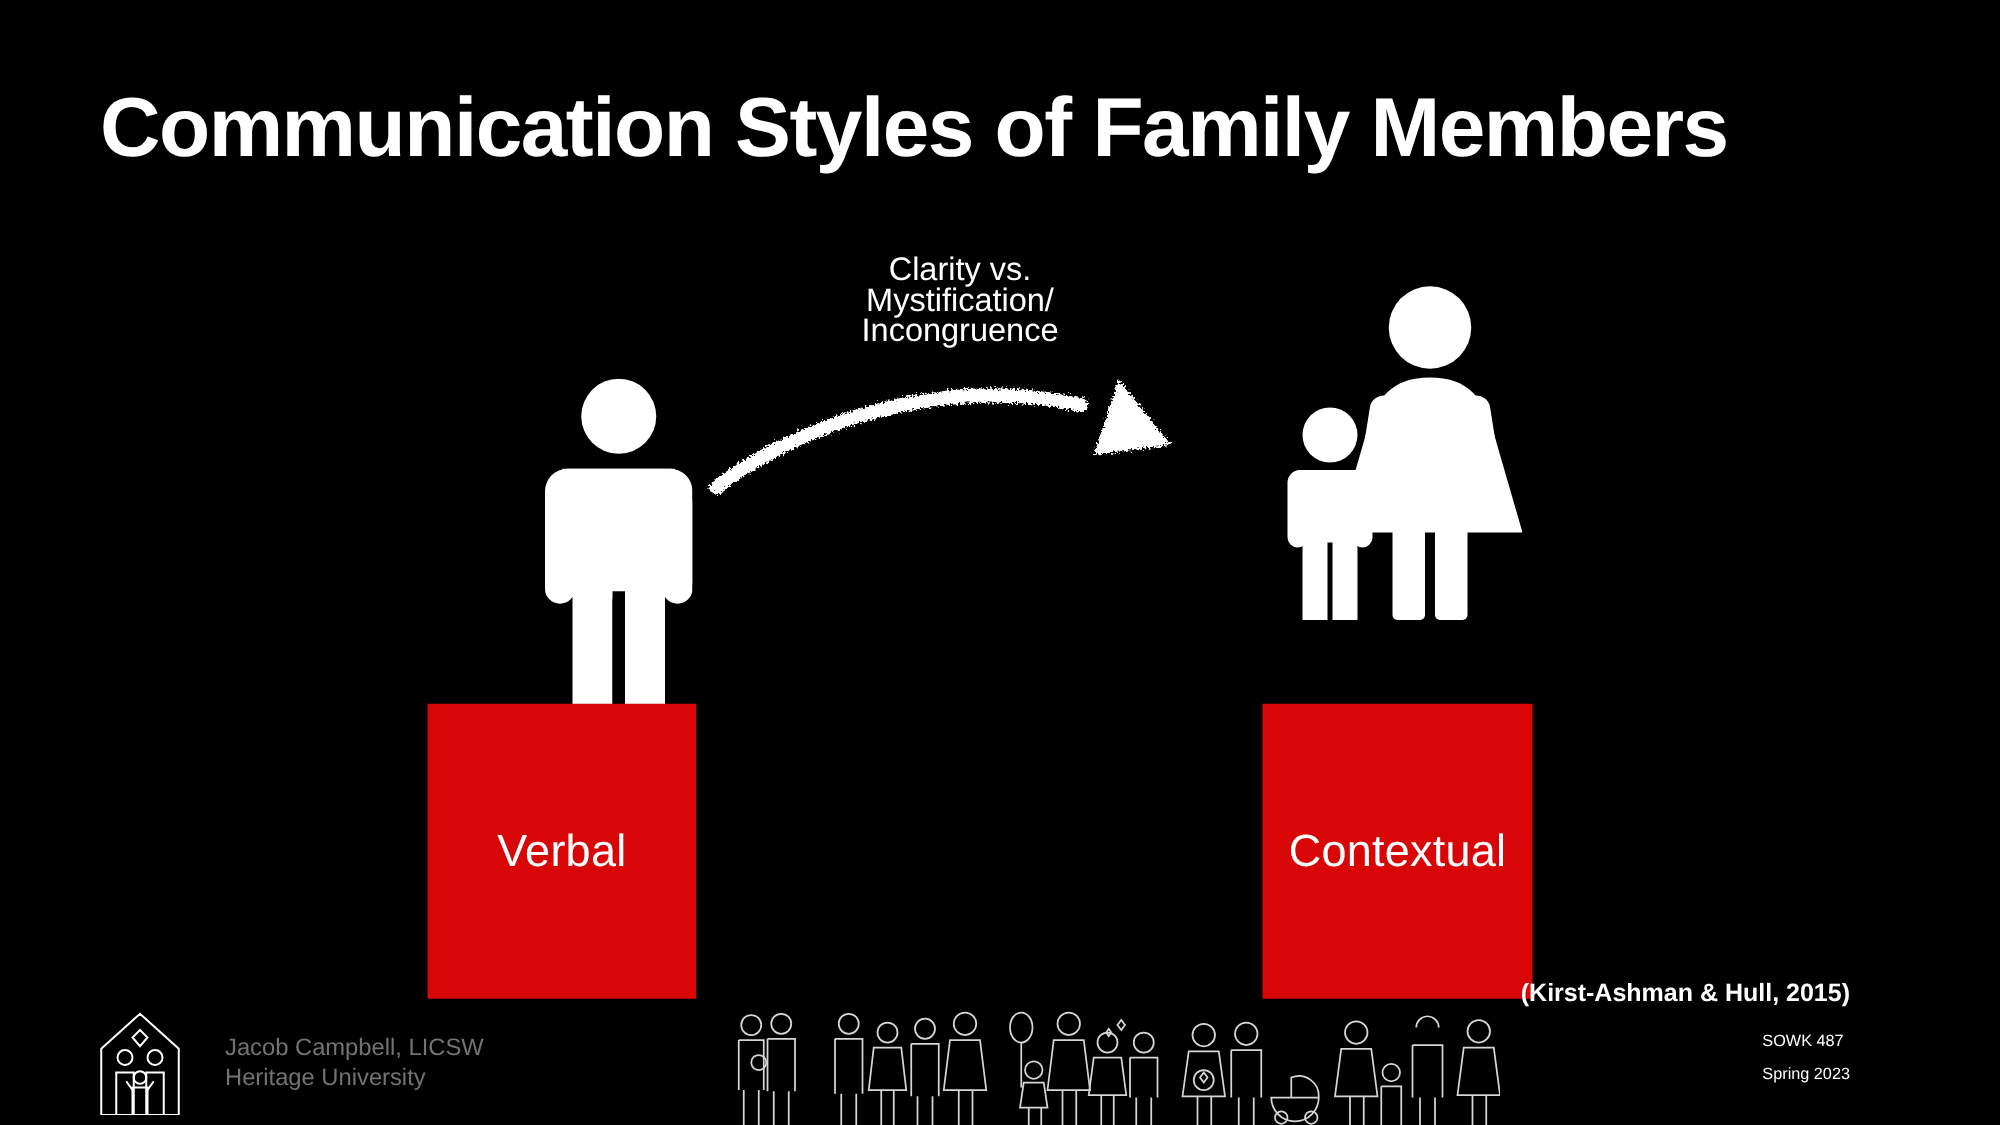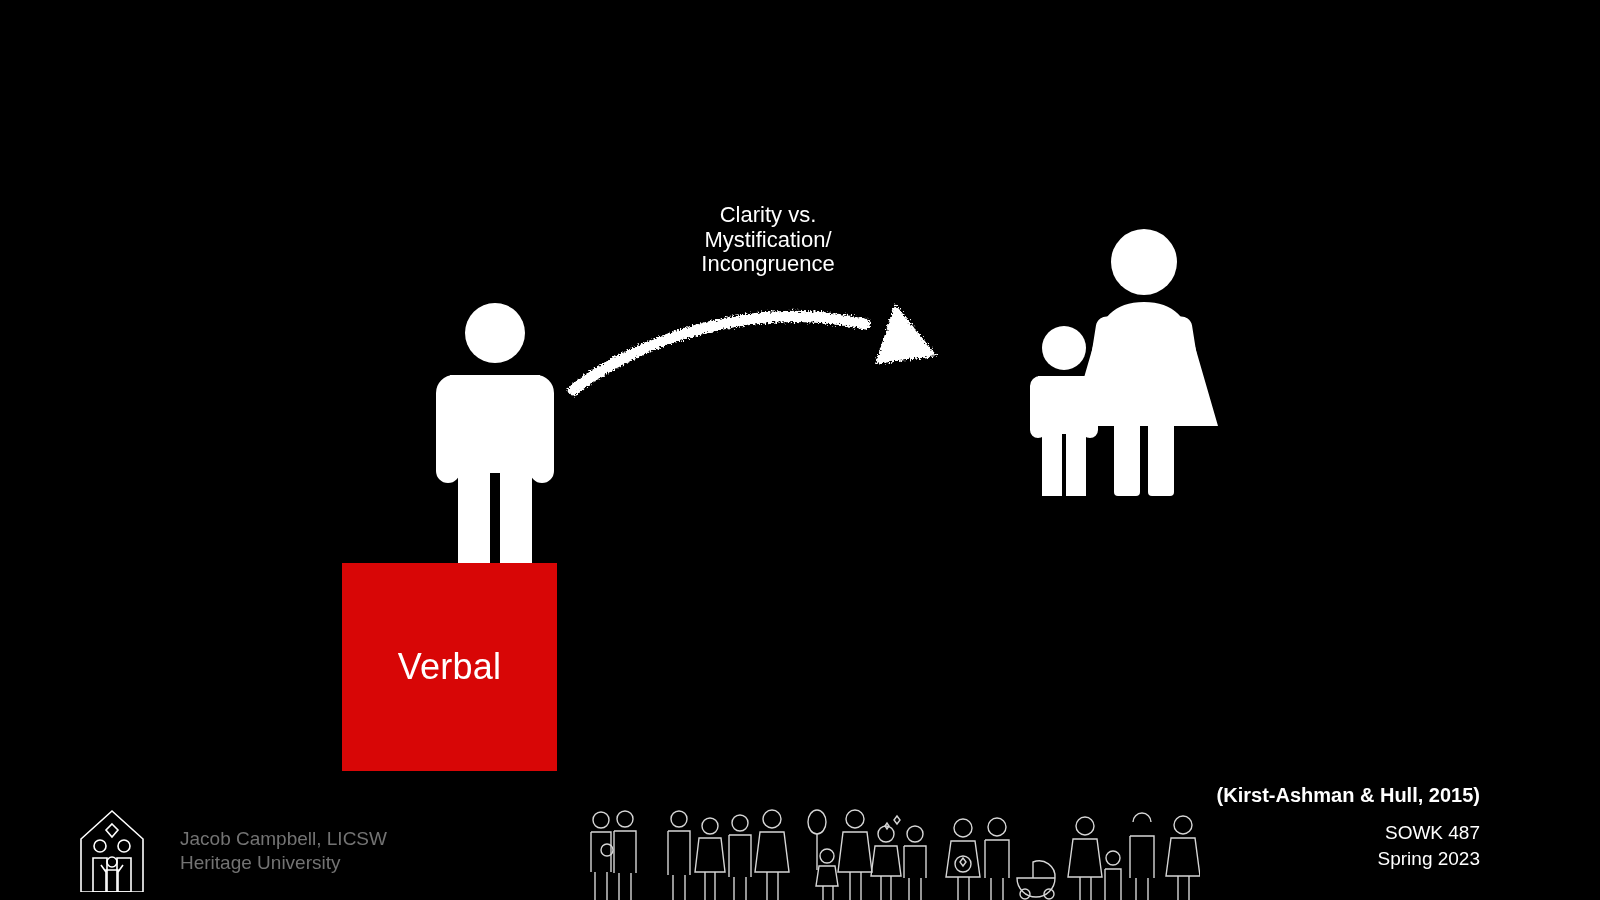--- a/index.html
+++ b/index.html
@@ -34,21 +34,21 @@
     white-space: nowrap;
   }
 
   
   .arrow-caption {
     position: absolute;
     left: 668px;
     top: 203px;
     width: 200px;
     text-align: center;
-    font-size: 22px;
+    font-size: 26px;
     line-height: 24.5px;
     color: #ffffff;
   }
 
   
   .center-label {
     position: absolute;
     left: 588px;
     top: 398px;
     font-size: 37px;
@@ -88,21 +88,21 @@
   .boxes {
     position: absolute;
     left: 0;
     top: 563px;
     width: 1600px;
     height: 208px;
   }
   .cat-box {
     position: absolute;
     top: 0;
-    height: 208px;
+    height: 236px;
     background: #d80606;
     display: flex;
     align-items: center;
     justify-content: center;
   }
   .cat-box .cat-label {
     font-size: 36px;
     color: #ffffff;
     line-height: 1;
     letter-spacing: 0.2px;
@@ -139,42 +139,42 @@
     font-size: 19px;
     line-height: 24px;
     color: #737373;
     white-space: pre-line;
   }
 
   .footer-right-text {
     position: absolute;
     right: 120px;
     top: 820px;
-    font-size: 19px;
+    font-size: 13px;
     line-height: 26px;
     color: #ffffff;
-    text-align: right;
     white-space: pre-line;
   }
 
   .footer-strip {
     position: absolute;
     left: 585px;
     top: 806px;
     width: 615px;
     height: 94px;
     overflow: hidden;
   }
   .footer-strip svg { display: block; }
 </style>
 </head>
 <body>
 
 <div class="slide">
 
+  <div class="slide-title">Communication Styles of Family Members</div>
 
   <div class="arrow-caption">Clarity vs.
 Mystification/
 Incongruence</div>
 
   <div class="arrow-wrap">
     <svg width="400" height="110" viewBox="0 0 400 110" aria-hidden="true">
       <defs>
         <filter id="rough">
           <feTurbulence type="fractalNoise" baseFrequency="0.55" numOctaves="3" seed="7" result="n"></feTurbulence>
@@ -222,20 +222,23 @@
         <rect x="88" y="192" width="26" height="76" rx="4" fill="#ffffff"></rect>
         <rect x="122" y="192" width="26" height="76" rx="4" fill="#ffffff"></rect>
       </g>
     </svg>
   </div>
 
   <div class="boxes">
     <div class="cat-box cat-box-0">
       <span class="cat-label">Verbal</span>
     </div>
+    <div class="cat-box cat-box-2">
+      <span class="cat-label">Contextual</span>
+    </div>
   </div>
 
   <div class="citation">(Kirst-Ashman &amp; Hull, 2015)</div>
 
   <div class="footer-logo">
     <svg width="66" height="86" viewBox="0 0 66 86" aria-hidden="true">
       <g fill="none" stroke="#ffffff" stroke-width="1.6">
         <path d="M2,33 L33,5 L64,33 L64,86 L2,86 Z"></path>
         <path d="M33,18 l6,6 -6,7 -6,-7 z"></path>
         <circle cx="21" cy="40" r="6"></circle>

